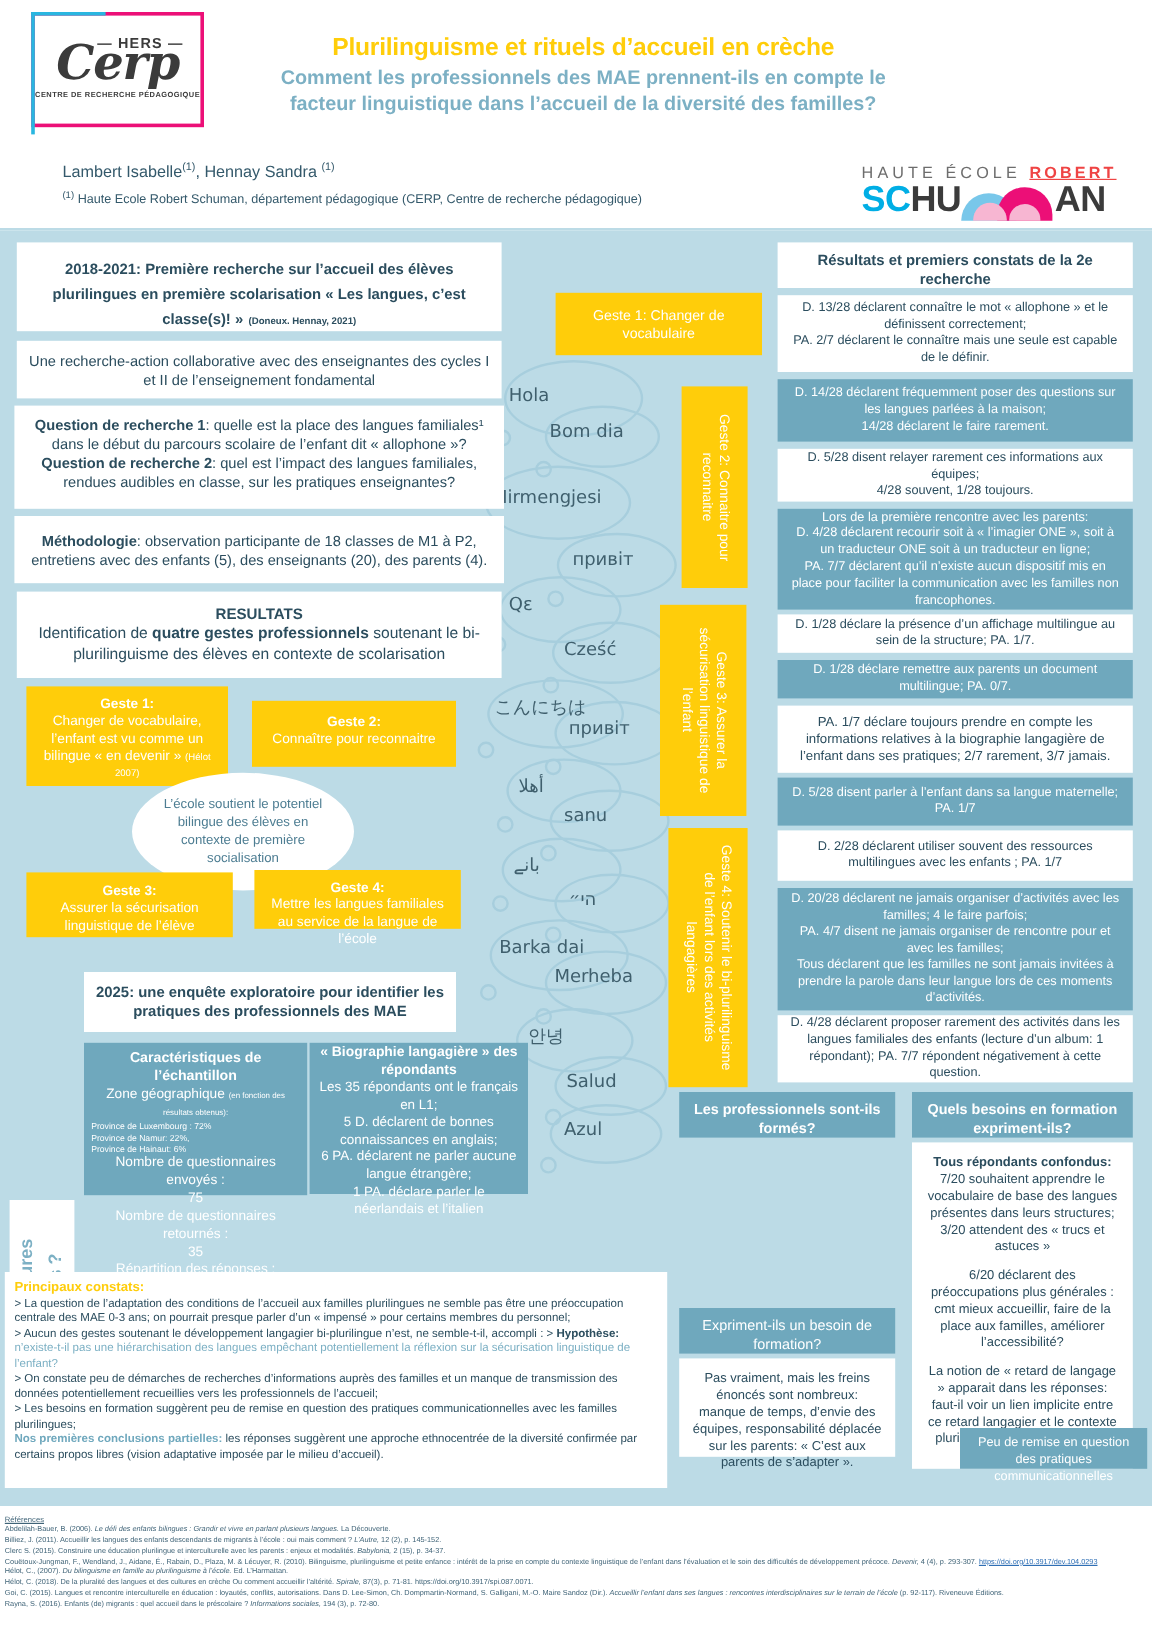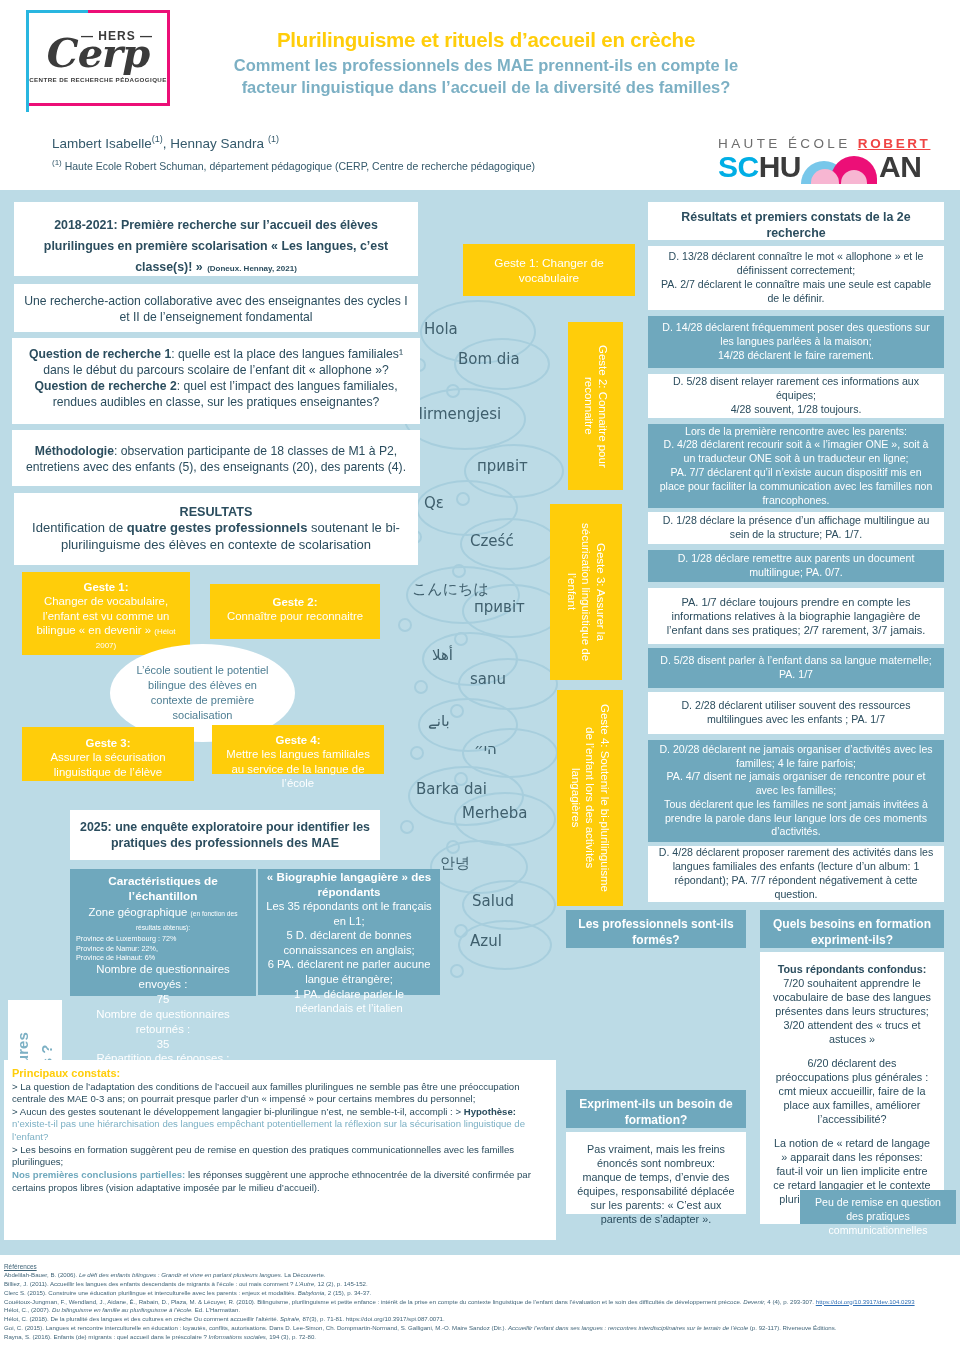--- a/index.html
+++ b/index.html
@@ -347,21 +347,21 @@
         <div class="abs tbox" style="left: 648px; top: 456px; width: 296px; height: 40px; font-size: 10.6px; white-space: pre-line; display: flex; align-items: center; justify-content: center;">D. 5/28 disent parler à l’enfant dans sa langue maternelle; PA. 1/7</div>
         <div class="abs wbox" style="left: 648px; top: 500px; width: 296px; height: 42px; font-size: 10.6px; white-space: pre-line; display: flex; align-items: center; justify-content: center;">D. 2/28 déclarent utiliser souvent des ressources multilingues avec les enfants ; PA. 1/7</div>
         <div class="abs tbox" style="left: 648px; top: 548px; width: 296px; height: 102px; font-size: 10.6px; white-space: pre-line; display: flex; align-items: center; justify-content: center;">D. 20/28 déclarent ne jamais organiser d’activités avec les familles; 4 le faire parfois;
 PA. 4/7 disent ne jamais organiser de rencontre pour et avec les familles;
 Tous déclarent que les familles ne sont jamais invitées à prendre la parole dans leur langue lors de ces moments d’activités.</div>
         <div class="abs wbox" style="left: 648px; top: 654px; width: 296px; height: 56px; font-size: 10.6px; white-space: pre-line; display: flex; align-items: center; justify-content: center;">D. 4/28 déclarent proposer rarement des activités dans les langues familiales des enfants (lecture d’un album: 1 répondant); PA. 7/7  répondent négativement à cette question.</div>
       </div>
 
     <div class="tbox abs" style="left:566px;top:718px;width:180px;height:38px;padding-top:7px;font-size:12px;font-weight:bold;">Les professionnels sont-ils formés?</div>
 
-    <div class="tbox abs" style="left:566px;top:898px;width:180px;height:38px;padding-top:7px;font-size:12px;font-weight:bold;">Expriment-ils un besoin de formation?</div>
+    <div class="tbox abs" style="left:566px;top:898px;width:180px;height:38px;padding-top:7px;font-size:12px;font-weight:normal;">Expriment-ils un besoin de formation?</div>
     <div class="wbox abs" style="left:566px;top:940px;width:180px;height:82px;padding-top:10px;font-size:10.8px;">Pas vraiment, mais les freins énoncés sont nombreux: manque de temps, d’envie des équipes, responsabilité déplacée sur les parents: « C’est aux parents de s’adapter ».</div>
 
     <div class="tbox abs" style="left:760px;top:718px;width:184px;height:38px;padding-top:7px;font-size:12px;font-weight:bold;">Quels besoins en formation expriment-ils?</div>
     <div class="wbox abs" style="left:760px;top:760px;width:184px;height:272px;padding:10px 10px;font-size:10.8px;text-align:center;">
       <div class="b">Tous répondants confondus:</div>
       <div style="white-space:pre-line;">7/20 souhaitent apprendre le vocabulaire de base des langues présentes dans leurs structures;
 3/20 attendent des « trucs et astuces »</div>
       <div style="height:10px;"></div>
       <div style="white-space:pre-line;">6/20 déclarent des préoccupations plus générales : cmt mieux accueillir, faire de la place aux familles, améliorer l’accessibilité?</div>
       <div style="height:10px;"></div>
@@ -371,20 +371,21 @@
     <div class="tbox abs" style="left:800px;top:998px;width:156px;height:34px;padding-top:6px;font-size:10.6px;">Peu de remise en question des pratiques communicationnelles</div>
 
   </div>
 
   <div class="constats">
     <div class="hd">Principaux constats:</div>
     <div>&gt; La question de l’adaptation des conditions de l’accueil aux familles plurilingues ne semble pas être une préoccupation centrale des MAE 0-3 ans; on pourrait presque parler d’un « impensé » pour certains membres du personnel;</div>
     <div>
       <span>&gt;  Aucun des gestes soutenant le développement langagier bi-plurilingue n’est, ne semble-t-il, accompli : &gt; </span><span class="hyp">Hypothèse:</span><span class="teal"> n’existe-t-il pas une hiérarchisation des langues empêchant potentiellement la réflexion sur la sécurisation linguistique de l’enfant?</span>
     </div>
+    <div>&gt;  On constate peu de démarches de recherches d’informations auprès des familles et un manque de transmission des données potentiellement recueillies vers les professionnels de l’accueil;</div>
     <div>&gt; Les besoins en formation suggèrent peu de remise en question des pratiques communicationnelles avec les familles plurilingues;</div>
     <div>
       <span class="concl">Nos premières conclusions partielles:</span><span> les réponses suggèrent une approche ethnocentrée de la diversité confirmée par certains propos libres (vision adaptative imposée par le milieu d’accueil).</span>
     </div>
   </div>
 
   <div class="refs">
     <div class="rh">Références</div>
     <div id="ref-list">
         <div>Abdelilah-Bauer, B. (2006). <i>Le défi des enfants bilingues : Grandir et vivre en parlant plusieurs langues.</i> La Découverte.</div>

